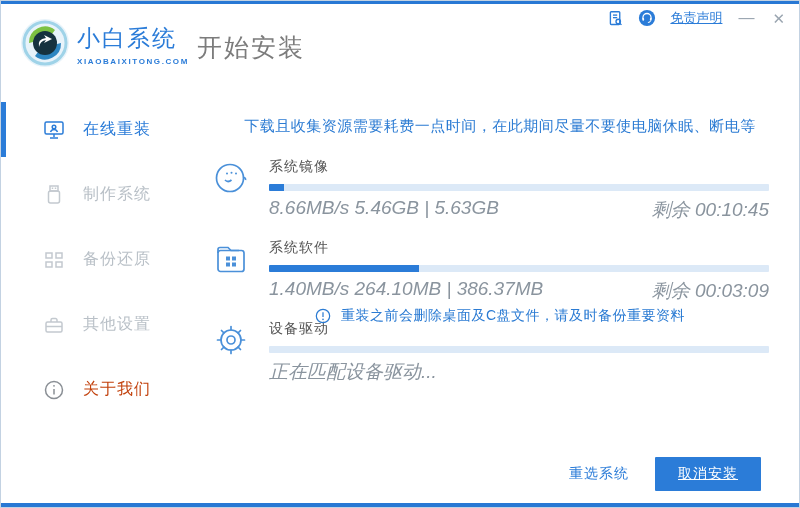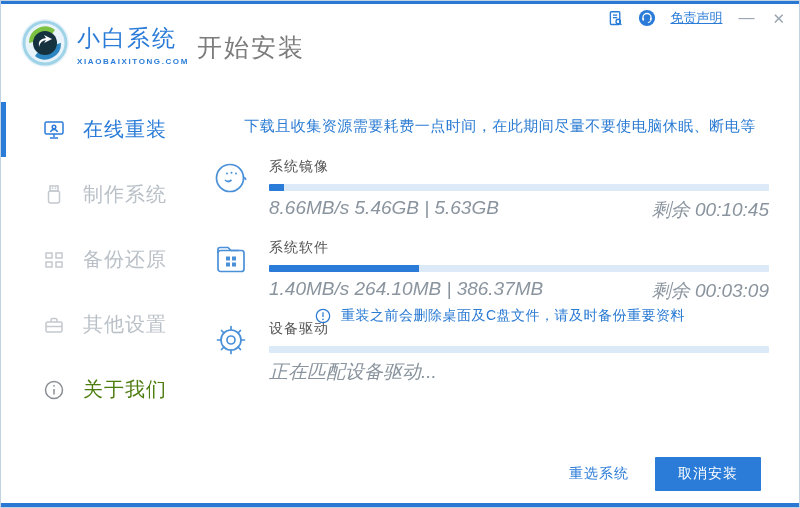--- a/index.html
+++ b/index.html
@@ -19,24 +19,24 @@
   .page-title { position:absolute; left:196px; top:30px; font-size:25px; color:#7c7c7c; letter-spacing:2px; }
 
   .tb-icons { position:absolute; top:8px; right:12px; display:flex; align-items:center; gap:14px; z-index:6; }
   .tb-link { font-size:13px; color:#2b7cd8; text-decoration:underline; cursor:pointer; }
   .tb-min { font-size:16px; color:#9aa5b0; cursor:pointer; line-height:1; padding:0 2px; }
   .tb-close { font-size:15px; color:#9aa5b0; cursor:pointer; line-height:1; padding:0 2px; }
 
   
   .sidebar { position:absolute; left:0; top:84px; width:200px; bottom:4px; padding-top:12px; }
   .side-item { position:relative; height:65px; display:flex; align-items:center; padding-left:42px; cursor:pointer; }
-  .side-item .lbl { font-size:20px; letter-spacing:1px; margin-left:18px; }
+  .side-item .lbl { font-size:16px; letter-spacing:1px; margin-left:18px; }
   .side-item.active .lbl { color:#2b7cd8; }
   .side-item.dim .lbl { color:#b9c0c7; }
-  .side-item.normal .lbl { color:#4d7c0f; }
+  .side-item.normal .lbl { color:#c2410c; }
   .active-bar { position:absolute; left:0; top:5px; width:5px; height:55px; background:#2b7cd8; }
 
   
   .main { position:absolute; left:200px; top:84px; right:0; }
   .warning { margin-top:32px; text-align:center; font-size:15px; color:#2b7bd3; letter-spacing:0.5px; }
   .tasks { padding:0 30px 0 12px; }
   .task { display:flex; margin-top:16px; }
   .task:first-child { margin-top:22px; }
   .task-icon { width:40px; flex:0 0 40px; margin-right:16px; padding-top:2px; }
   .task-body { flex:1; }
@@ -46,21 +46,21 @@
   .task-stats { display:flex; justify-content:space-between; margin-top:6px; font-size:19px; color:#8a949e;font-style:italic; }
 
   .notice { position:absolute; left:200px; right:0; top:306px; text-align:center;
             font-size:14px; color:#2b7bd3; letter-spacing:0.5px; display:block; }
   .notice-inner { display:inline-flex; align-items:center; gap:10px; }
 
   
   .footer { position:absolute; right:38px; bottom:16px; display:flex; align-items:center; gap:26px; }
   .link-btn { font-size:14px; color:#2b7cd8; cursor:pointer; letter-spacing:1px; }
   .primary-btn { background:#2b7cd8; color:#fff; font-size:14px; letter-spacing:1px;
-                 padding:8px 23px; border:none; cursor:pointer; border-radius:1px; }
+                 padding:8px 23px; border:none; cursor:pointer; border-radius:1px;text-decoration:underline; }
   svg { display:block; }
 </style>
 </head>
 <body>
 
 <div class="window">
   <div class="strip-top"></div>
 
   <div class="logo">
     <svg viewBox="0 0 52 52" width="52" height="52">

